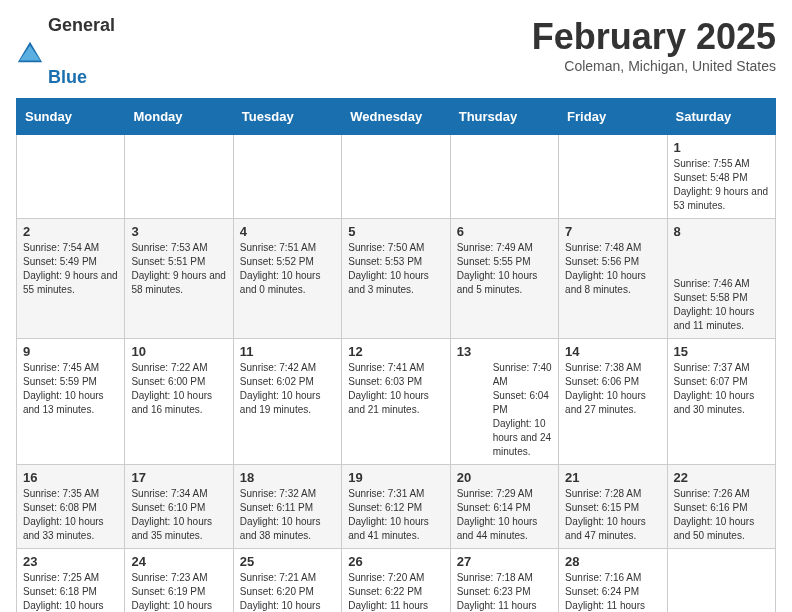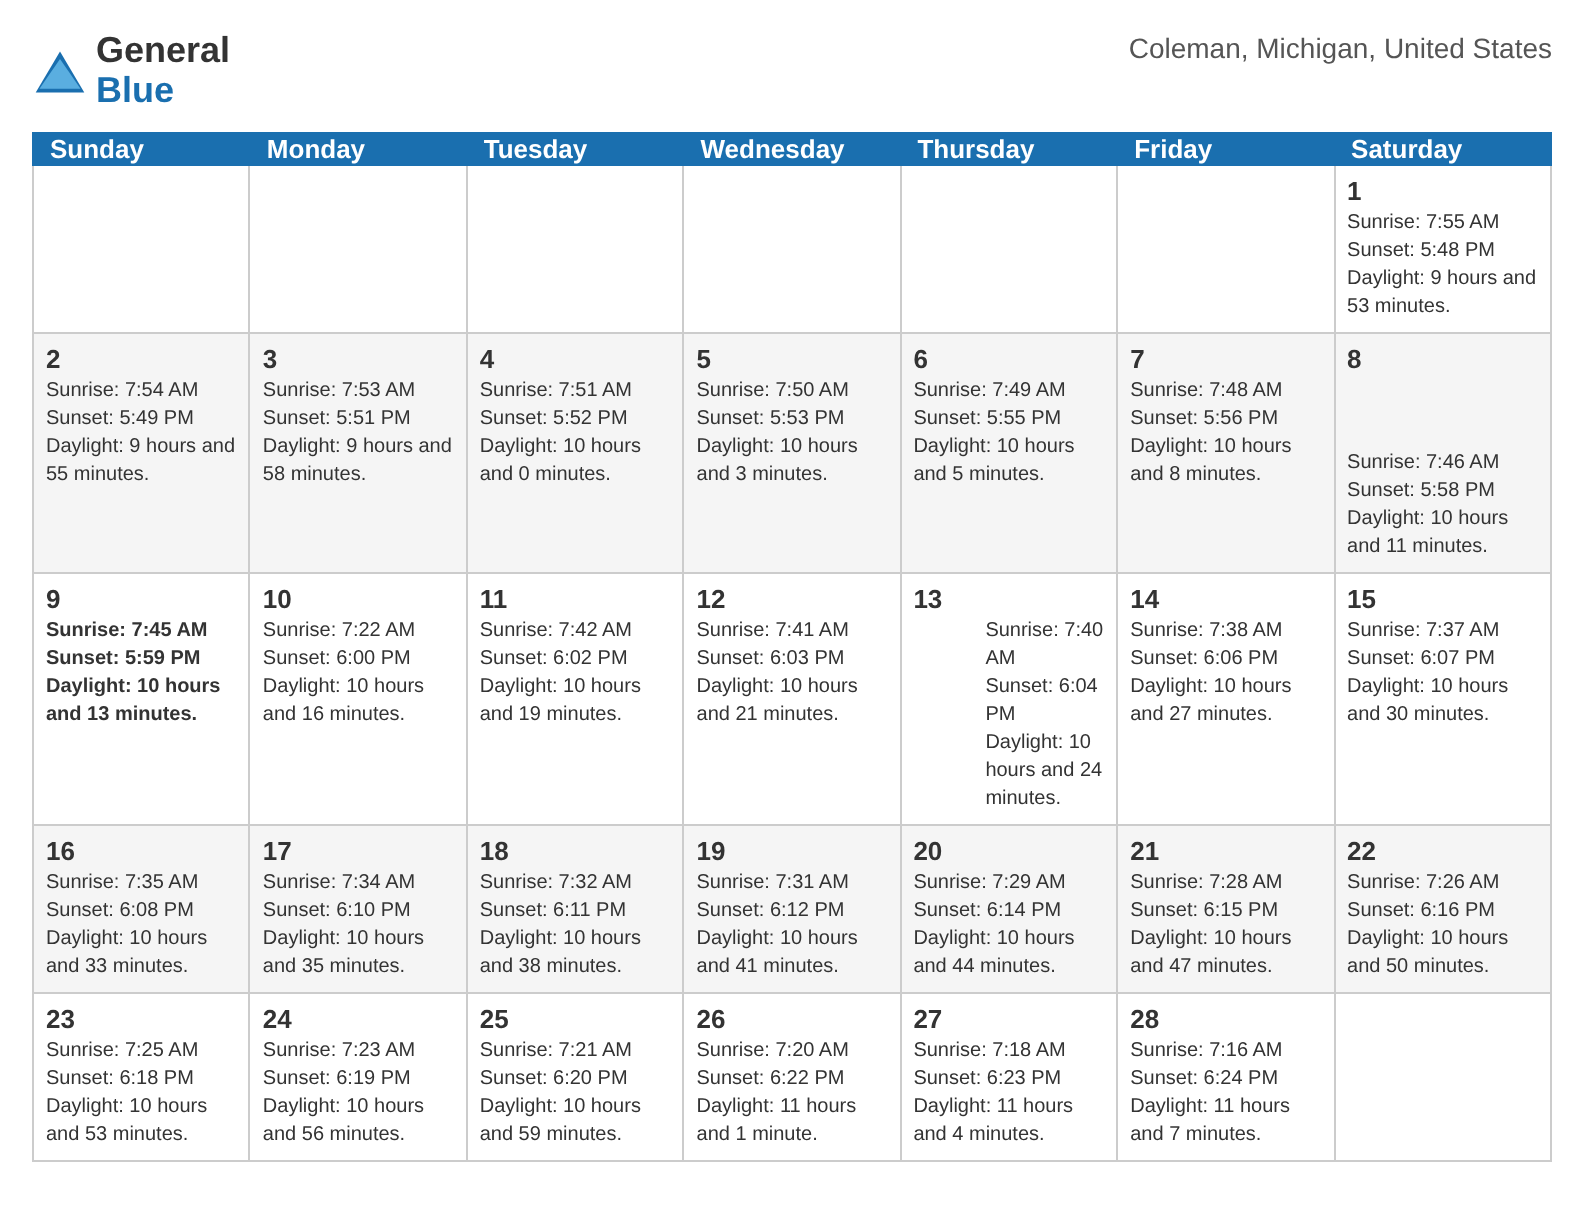--- a/index.html
+++ b/index.html
@@ -28,20 +28,21 @@
     }
     .logo-general {
       font-size: 18px;
       font-weight: bold;
       color: #333;
     }
     .logo-blue {
       font-size: 18px;
       font-weight: bold;
       color: #1a6faf;
+      margin-top: 32px;
     }
     .logo-icon {
       width: 28px;
       height: 28px;
     }
     .title-area {
       text-align: right;
     }
     .month-title {
       font-size: 36px;
@@ -55,21 +56,21 @@
     .calendar {
       width: 100%;
       border-collapse: collapse;
       border: 1px solid #ccc;
     }
     .calendar th {
       background-color: #1a6faf;
       color: #fff;
       font-size: 13px;
       font-weight: bold;
-      padding: 0 8px;
+      padding: 10px 8px;
       text-align: left;
       border: 1px solid #1a6faf;
     }
     .calendar td {
       width: calc(100% / 7);
       vertical-align: top;
       padding: 5px 6px;
       font-size: 10.5px;
       border: 1px solid #ccc;
       background: #fff;
@@ -103,20 +104,21 @@
     <svg class="logo-icon" viewBox="0 0 30 30" xmlns="http://www.w3.org/2000/svg">
       <polygon points="15,4 28,26 2,26" fill="#1a6faf"></polygon>
       <polygon points="15,8 26,24 4,24" fill="#5aaee0"></polygon>
     </svg>
     <div class="logo-text">
       <span class="logo-general">General</span>
       <span class="logo-blue">Blue</span>
     </div>
   </div>
   <div class="title-area">
+    <div class="month-title">February 2025</div>
     <div class="location">Coleman, Michigan, United States</div>
   </div>
 </div>
 
 <table class="calendar">
   <thead>
     <tr>
     <th>Sunday</th>
         <th>Monday</th>
         <th>Tuesday</th>
@@ -181,21 +183,21 @@
         <td>
           <span class="day-num">8</span>
           <div class="day-info" style="white-space: pre-line; margin-top: 38px;">Sunrise: 7:46 AM
 Sunset: 5:58 PM
 Daylight: 10 hours and 11 minutes.</div>
         </td>
       </tr>
       <tr>
         <td>
           <span class="day-num">9</span>
-          <div class="day-info" style="white-space: pre-line; font-weight: bold;">Sunrise: 7:45 AM
+          <div class="day-info" style="white-space: pre-line;">Sunrise: 7:45 AM
 Sunset: 5:59 PM
 Daylight: 10 hours and 13 minutes.</div>
         </td>
         <td>
           <span class="day-num">10</span>
           <div class="day-info" style="white-space: pre-line;">Sunrise: 7:22 AM
 Sunset: 6:00 PM
 Daylight: 10 hours and 16 minutes.</div>
         </td>
         <td>

